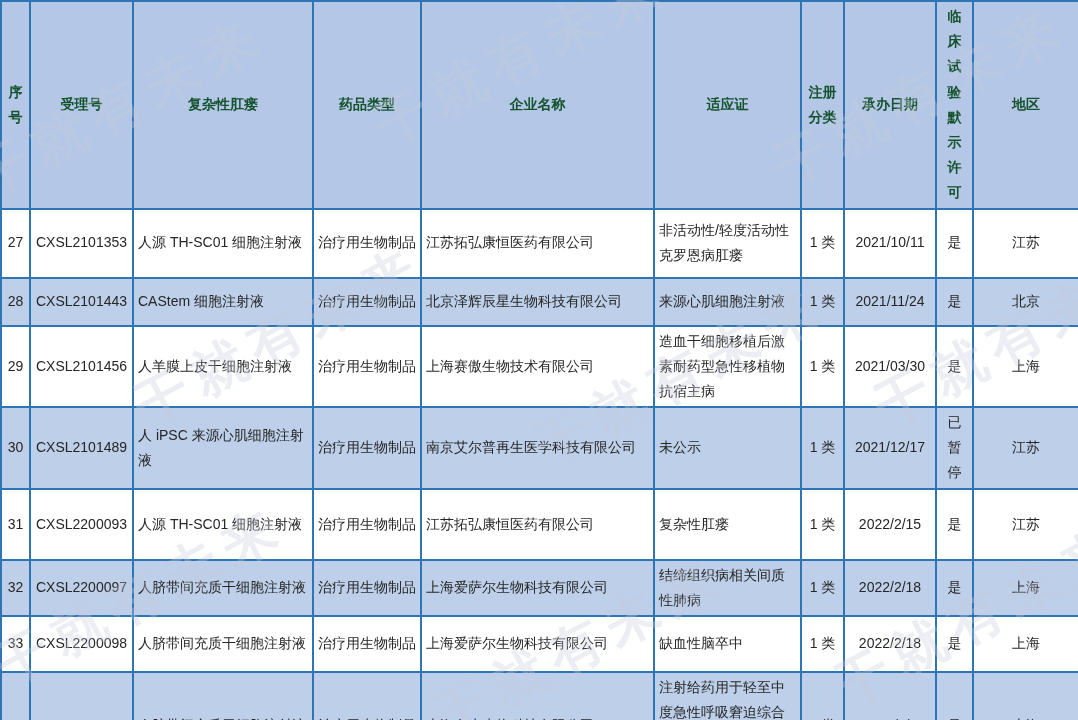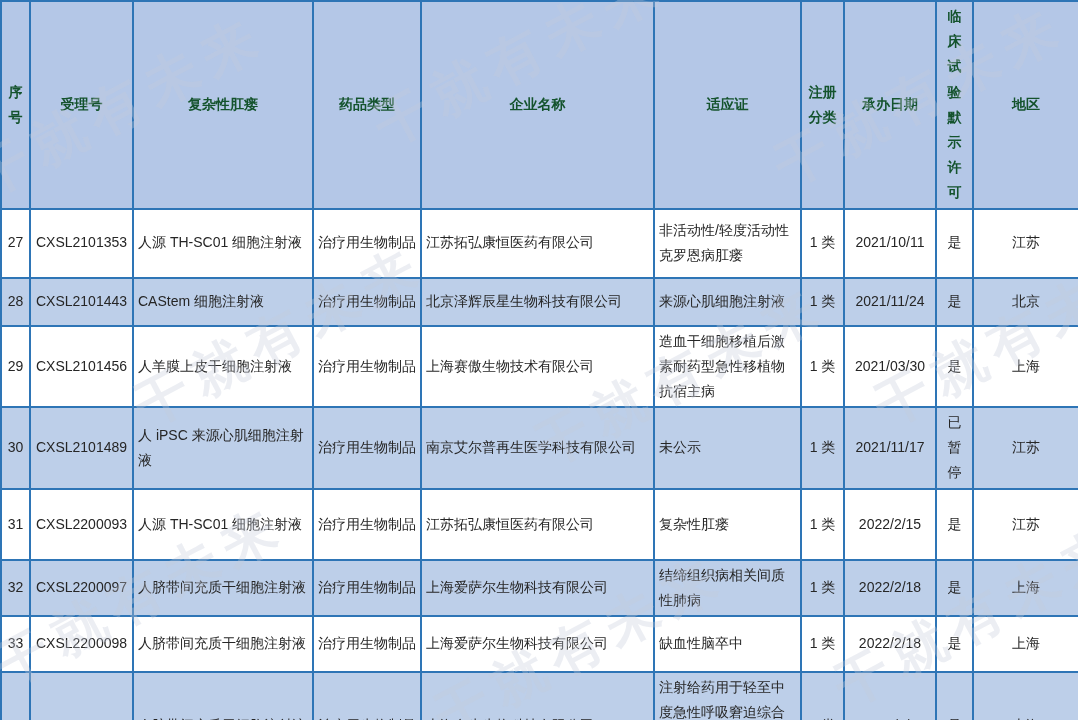--- a/index.html
+++ b/index.html
@@ -157,21 +157,21 @@
       <td class="c9">上海</td>
     </tr>
         <tr class="row-3 alt">
       <td class="c0">30</td>
       <td class="c1">CXSL2101489</td>
       <td class="c2">人 iPSC 来源心肌细胞注射液</td>
       <td class="c3">治疗用生物制品</td>
       <td class="c4">南京艾尔普再生医学科技有限公司</td>
       <td class="c5">未公示</td>
       <td class="c6">1 类</td>
-      <td class="c7">2021/11/17</td>
+      <td class="c7">2021/12/17</td>
       <td class="c8">已暂停</td>
       <td class="c9">江苏</td>
     </tr>
         <tr class="row-4">
       <td class="c0">31</td>
       <td class="c1">CXSL2200093</td>
       <td class="c2">人源 TH-SC01 细胞注射液</td>
       <td class="c3">治疗用生物制品</td>
       <td class="c4">江苏拓弘康恒医药有限公司</td>
       <td class="c5">复杂性肛瘘</td>

